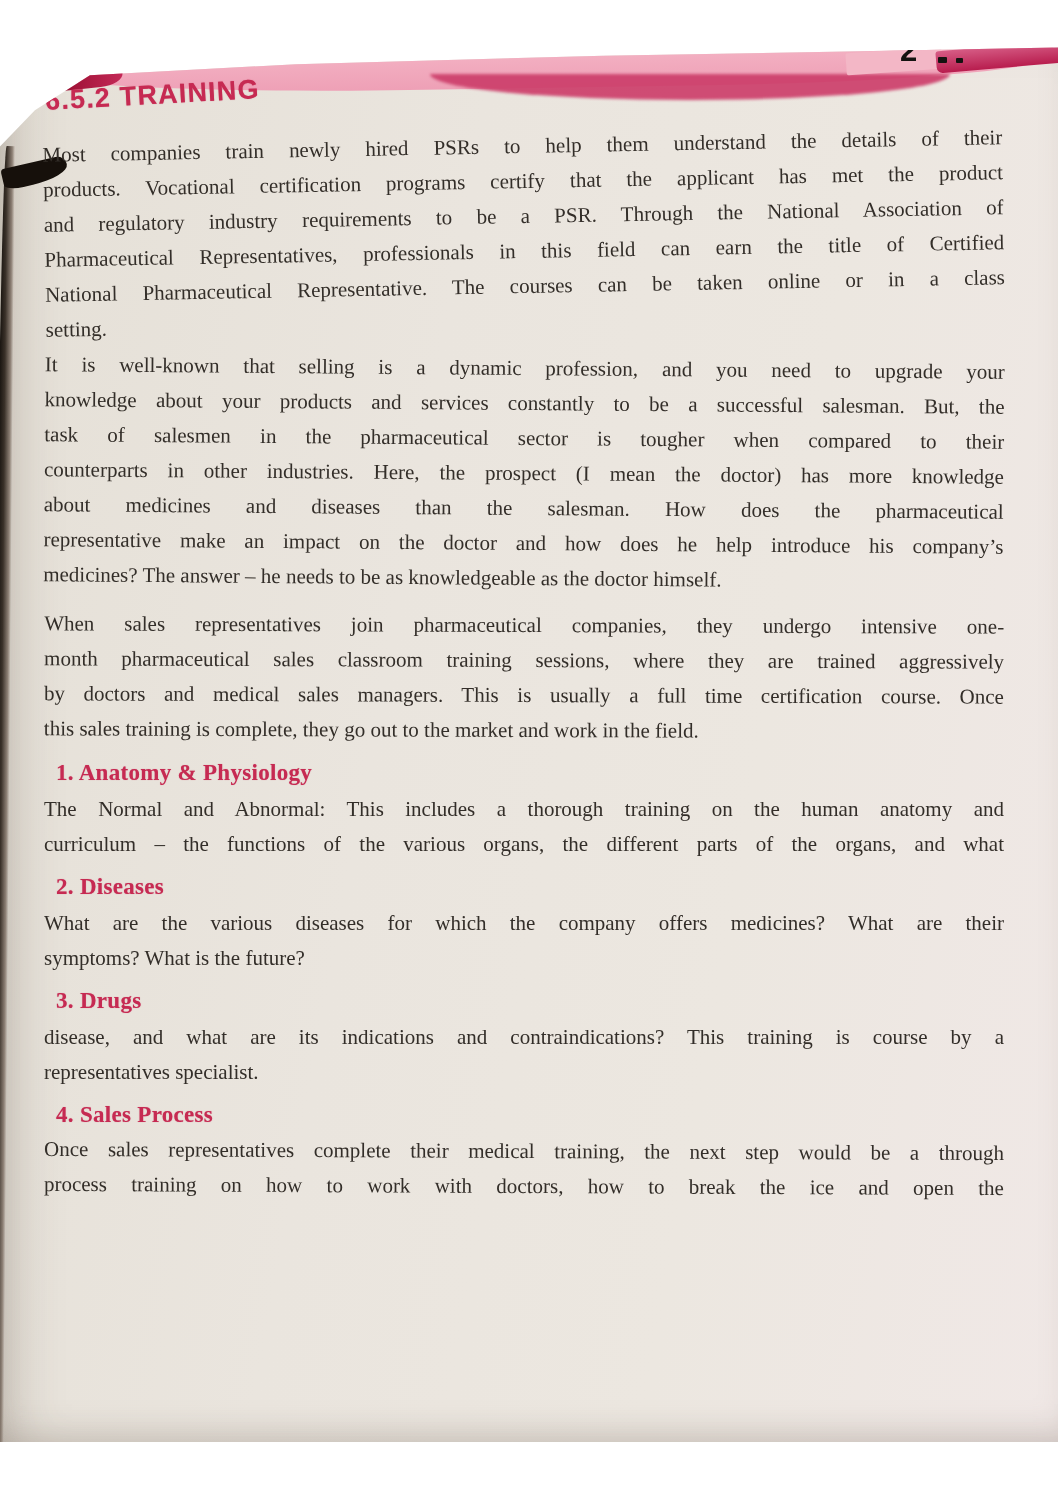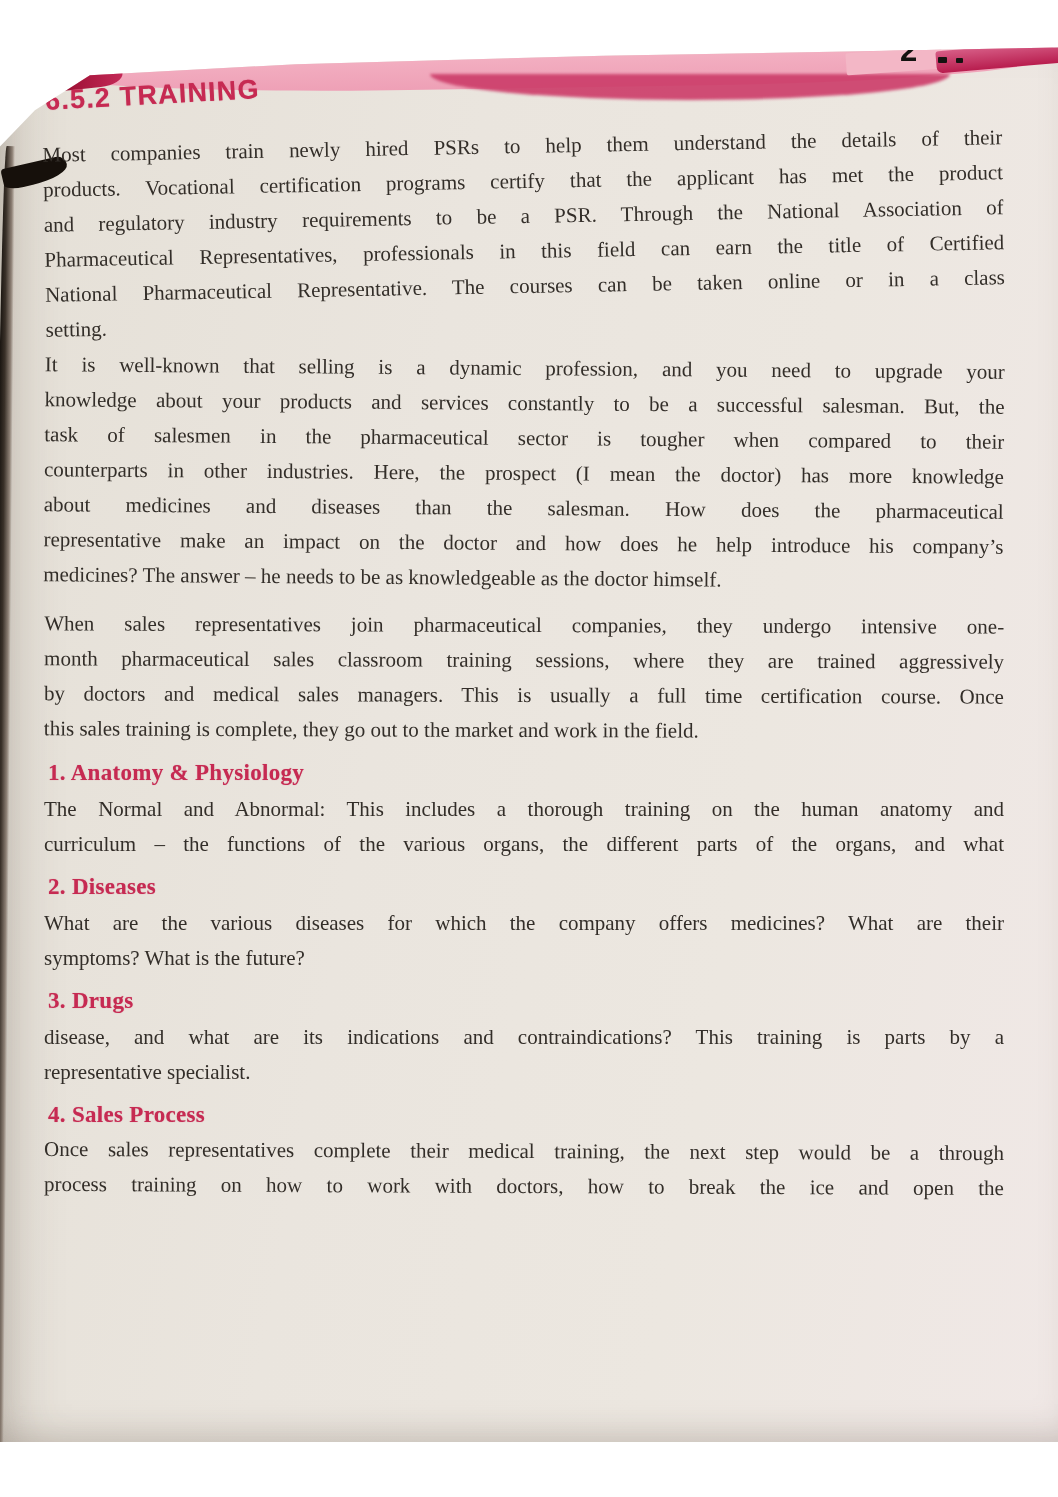--- a/index.html
+++ b/index.html
@@ -72,21 +72,21 @@
     text-shadow:0 0 1px rgba(198,42,82,.55);
   }
   .para{margin:0 0 12px;}
   .ln{
     font-size:21px;line-height:35px;height:35px;
     text-align:justify;text-align-last:justify;white-space:normal;overflow:hidden;
   }
   .ln.last{text-align-last:left;}
   .sec-head{
     font-family:"Liberation Serif",serif;font-weight:700;font-size:23px;
-    color:#c62a52;margin:8px 4px 6px;letter-spacing:.3px;
+    color:#c62a52;margin:8px 12px 6px;letter-spacing:.3px;
     text-shadow:0 0 1px rgba(198,42,82,.45);
   }
   .p1{transform:rotate(-1.05deg);transform-origin:center;}
   .p2{transform:rotate(.45deg);}
   .p3{transform:rotate(.2deg);}
   .p8{transform:rotate(.25deg);}
 </style>
 </head>
 <body>
 
@@ -141,22 +141,22 @@
       </div>
 
       <div class="sec-head">2. Diseases</div>
       <div class="para">
         <div class="ln">What are the various diseases for which the company offers medicines? What are their</div>
         <div class="ln last">symptoms? What is the future?</div>
       </div>
 
       <div class="sec-head">3. Drugs</div>
       <div class="para">
-        <div class="ln">disease, and what are its indications and contraindications? This training is parts by a</div>
-        <div class="ln last">representative specialist.</div>
+        <div class="ln">disease, and what are its indications and contraindications? This training is course by a</div>
+        <div class="ln last">representatives specialist.</div>
       </div>
 
       <div class="sec-head">4. Sales Process</div>
       <div class="para p8">
         <div class="ln">Once sales representatives complete their medical training, the next step would be a through</div>
         <div class="ln">process training on how to work with doctors, how to break the ice and open the</div>
       </div>
 
     </div>
   </div>

